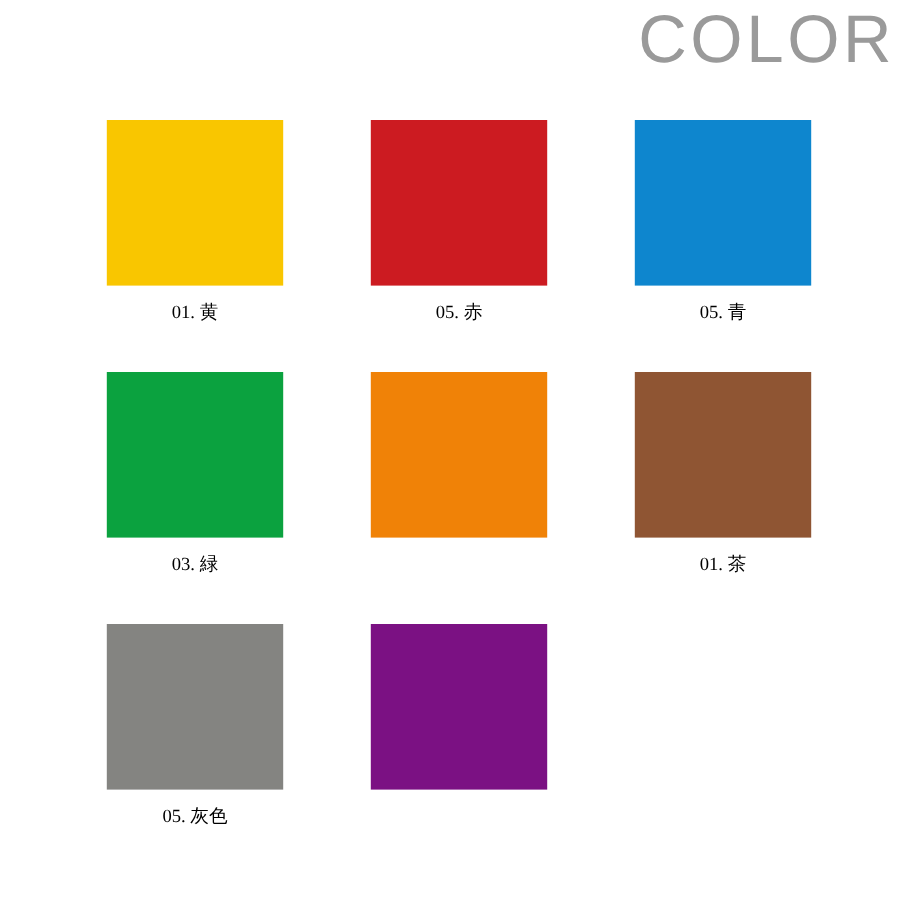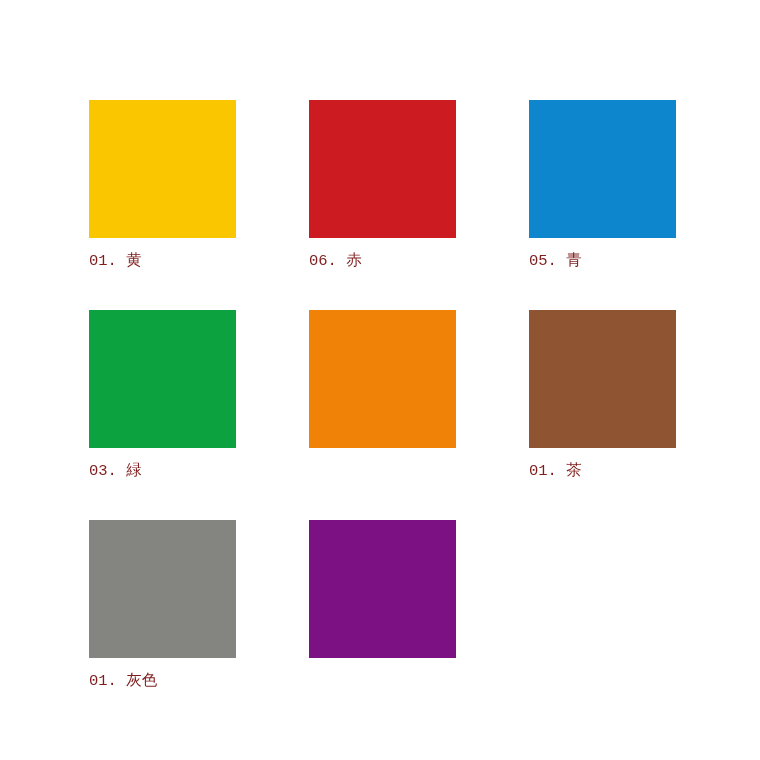--- a/index.html
+++ b/index.html
@@ -48,43 +48,45 @@
   .swatch-chip {
     width: 147px;
     height: 138px;
     display: block;
   }
   .swatch-label {
     position: absolute;
     left: 0;
     top: 151px;
     width: 147px;
+    text-align: center;
     font-size: 15.5px;
     line-height: 20px;
-    color: #7f1d1d;
-    font-family: Liberation Mono, monospace;
+    color: #000000;
+    font-family: Liberation Serif, serif;
     white-space: nowrap;
   }
 </style>
 </head>
 <body>
 
 <div id="page" style="background: rgb(255, 255, 255);">
 
+  <div id="title" style="color: rgb(154, 154, 154);">COLOR</div>
 
   <div id="swatch-grid">
 
     <div class="swatch-cell">
       <div class="swatch-chip" style="background-color: rgb(249, 198, 0);"></div>
       <div class="swatch-label">01. 黄</div>
     </div>
 
     <div class="swatch-cell">
       <div class="swatch-chip" style="background-color: rgb(204, 27, 33);"></div>
-      <div class="swatch-label">06. 赤</div>
+      <div class="swatch-label">05. 赤</div>
     </div>
 
     <div class="swatch-cell">
       <div class="swatch-chip" style="background-color: rgb(14, 134, 206);"></div>
       <div class="swatch-label">05. 青</div>
     </div>
 
     <div class="swatch-cell">
       <div class="swatch-chip" style="background-color: rgb(11, 162, 63);"></div>
       <div class="swatch-label">03. 緑</div>
@@ -94,21 +96,21 @@
       <div class="swatch-chip" style="background-color: rgb(240, 130, 7);"></div>
     </div>
 
     <div class="swatch-cell">
       <div class="swatch-chip" style="background-color: rgb(143, 85, 51);"></div>
       <div class="swatch-label">01. 茶</div>
     </div>
 
     <div class="swatch-cell">
       <div class="swatch-chip" style="background-color: rgb(132, 132, 129);"></div>
-      <div class="swatch-label">01. 灰色</div>
+      <div class="swatch-label">05. 灰色</div>
     </div>
 
     <div class="swatch-cell">
       <div class="swatch-chip" style="background-color: rgb(123, 17, 131);"></div>
     </div>
 
     <div class="swatch-cell empty">
       
       
     </div>

